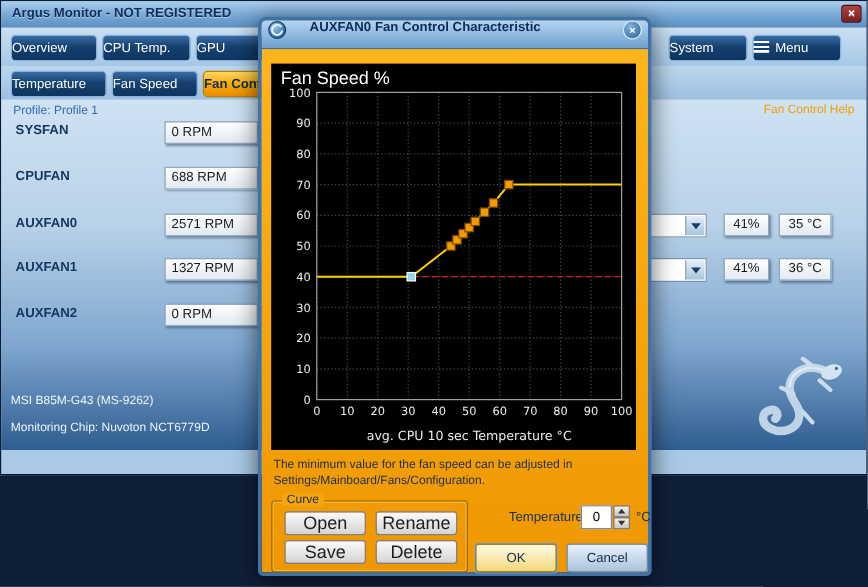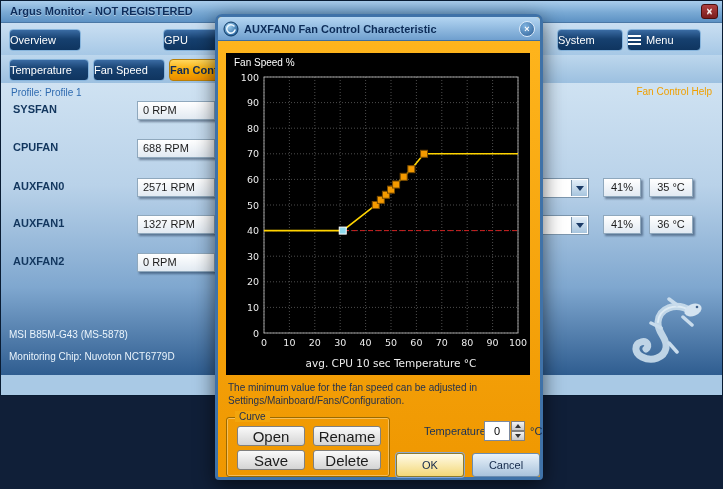--- a/index.html
+++ b/index.html
@@ -40,27 +40,27 @@
   .statusbar{position:absolute;left:0;top:374px;width:100%;height:22px;
     background:linear-gradient(#cfe3f4,#9dbfdd);border-top:1px solid #6f97bd;color:#123760}
   .status-item{position:absolute;top:0;line-height:21px}
   .status-sep{position:absolute;top:4px;width:1px;height:14px;background:#7fa3c6;box-shadow:1px 0 0 #d9e9f6}
 
   
   .dialog{position:absolute;left:215px;top:14px;width:328px;height:466px;z-index:10;
     border:3px solid #3f72a8;border-radius:7px 7px 4px 4px;box-shadow:0 5px 20px rgba(0,0,0,.6);
     background:linear-gradient(#ffb61e,#ef9700)}
   .dlg-titlebar{position:relative;height:24px;background:linear-gradient(#b4d6f2,#6f9fce);
-    border-radius:4px 4px 0 0;border-bottom:1px solid #3f6fa0;display:flex;align-items:center;padding:0 5px;gap:5px}
+    border-radius:4px 4px 0 0;border-bottom:1px solid #3f6fa0;display:flex;padding:0 5px;gap:19px}
   .dlg-title{color:#0c2c58;font-weight:bold;flex:1}
   .dlg-close{width:16px;height:16px;border-radius:50%;background:radial-gradient(circle at 35% 30%,#7fb3e0,#2d5f96);
     border:1px solid #dcebfa;color:#fff;font-size:9px;font-weight:bold;text-align:center;line-height:14px;cursor:pointer}
   .dlg-body{position:relative;height:436px}
   .chart-box{position:absolute;left:8px;top:12px;width:304px;height:322px;background:#000}
-  .chart-title{position:absolute;left:8px;top:4px;color:#fff;font-size:10px;z-index:2}
+  .chart-title{position:absolute;left:8px;top:4px;color:#fff;font-size:15px;z-index:2}
   .dlg-note{position:absolute;left:10px;top:340px;width:298px;color:#24324e;font-size:10px;line-height:1.3}
   .groupbox{position:absolute;left:8px;top:376px;width:164px;height:60px;border:1px solid #9a6a00;
     border-radius:3px;box-shadow:inset 0 0 0 1px rgba(255,255,255,.35)}
   .groupbox-label{position:absolute;left:8px;top:-7px;padding:0 4px;font-size:10px;color:#203050;background:#f2a50c}
   .gbtn{position:absolute;width:68px;height:20px;border:1px solid #808080;border-radius:3px;
     background:linear-gradient(#fafafa,#d4d4d4);color:#1c1c1c;font-size:15px;
     font-family:"Liberation Sans",sans-serif;cursor:pointer}
   .hyst-label,.hyst-unit{position:absolute;color:#16305a;font-size:11px}
   .spin-wrap{position:absolute;left:266px;top:380px;width:42px;height:20px}
   .spin-input{position:absolute;left:0;top:0;width:26px;height:20px;border:1px solid #7c8aa0;
@@ -83,20 +83,21 @@
   <div class="main-window">
     <div class="titlebar">
       <span>Argus Monitor - NOT REGISTERED</span>
       <div class="win-close">
         <span>×</span>
       </div>
     </div>
 
     <div class="tabstrip">
       <div class="tab" style="left:8px;top:6px;width:72px">Overview</div>
+      <div class="tab" style="left:84px;top:6px;width:74px">CPU Temp.</div>
       <div class="tab" style="left:162px;top:6px;width:64px">GPU</div>
       <div class="tab" style="left:556px;top:6px;width:66px">System</div>
       <div class="tab" style="left:626px;top:6px;width:74px">
         <span class="menu-bars"></span><span>Menu</span>
       </div>
     </div>
 
     <div class="subtabstrip">
       <div class="subtab" style="left:8px;top:4px;width:80px">Temperature</div>
       <div class="subtab" style="left:92px;top:4px;width:72px">Fan Speed</div>
@@ -136,21 +137,21 @@
           </span>
       </span>
       <span class="box-value ctr" style="left:602px;top:214px;width:38px">41%</span>
       <span class="box-value ctr" style="left:648px;top:214px;width:44px">36 °C</span>
     </div>
     <div>
       <span class="fan-name" style="top:254px">AUXFAN2</span>
       <span class="box-value rpm" style="top:252px">0 RPM</span>
     </div>
 
-    <div class="footer-text" style="top:328px">MSI B85M-G43 (MS-5878)</div>
+    <div class="footer-text" style="top:328px">MSI B85M-G43 (MS-9262)</div>
     <div class="footer-text" style="top:350px">Monitoring Chip: Nuvoton NCT6779D</div>
 
     <svg class="abs" style="left:612px;top:296px" width="96" height="76" viewBox="0 0 96 76">
       <path d="M78,14 C62,4 46,12 45,25 C44,36 55,41 53,51 C51,61 39,65 29,60 C21,56 21,47 28,45 C34,43 37,49 33,52" fill="none" stroke="#c9dcec" stroke-width="7" stroke-linecap="round" opacity="0.92"></path>
       <path d="M78,14 C62,4 46,12 45,25" fill="none" stroke="#eaf3fa" stroke-width="2" stroke-linecap="round" opacity="0.7"></path>
       <ellipse cx="80" cy="13" rx="9" ry="6" fill="#d4e3f0" transform="rotate(-22 80 13)"></ellipse>
       <circle cx="84" cy="10" r="1.3" fill="#40618a"></circle>
       <path d="M64,8 L56,2 M70,20 L79,28 M48,31 L38,26 M56,46 L64,55" stroke="#c9dcec" stroke-width="3.5" stroke-linecap="round" fill="none"></path>
     </svg>
 

